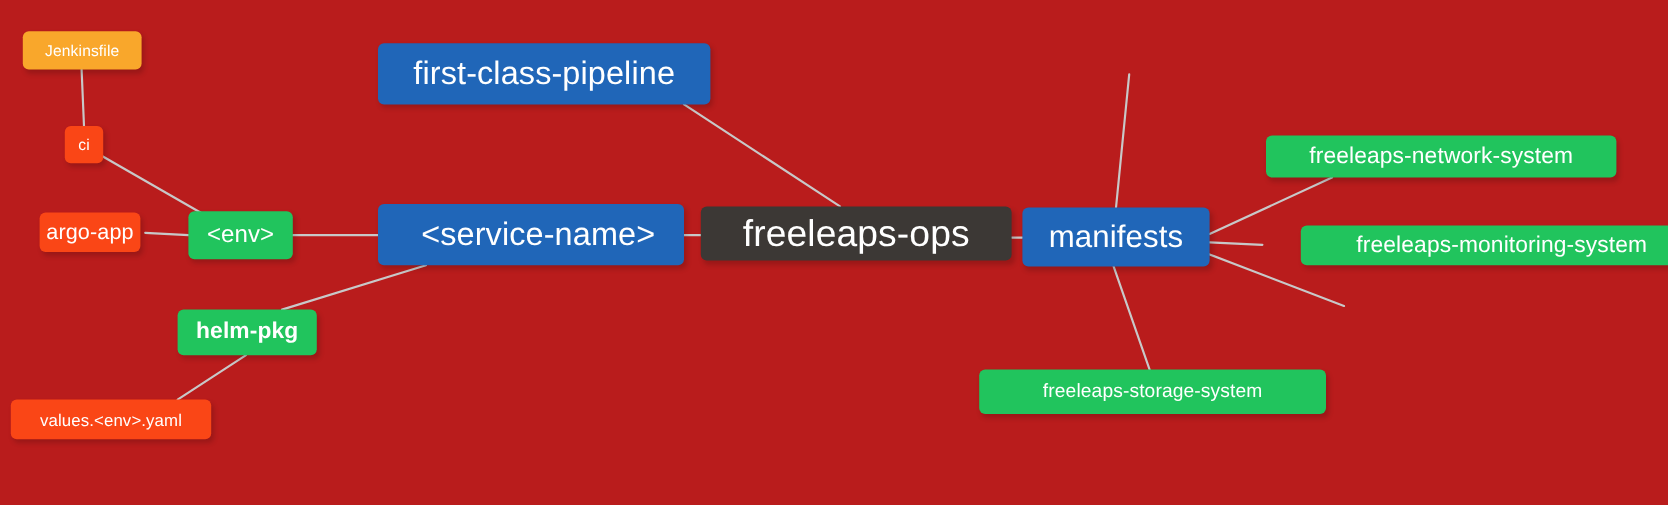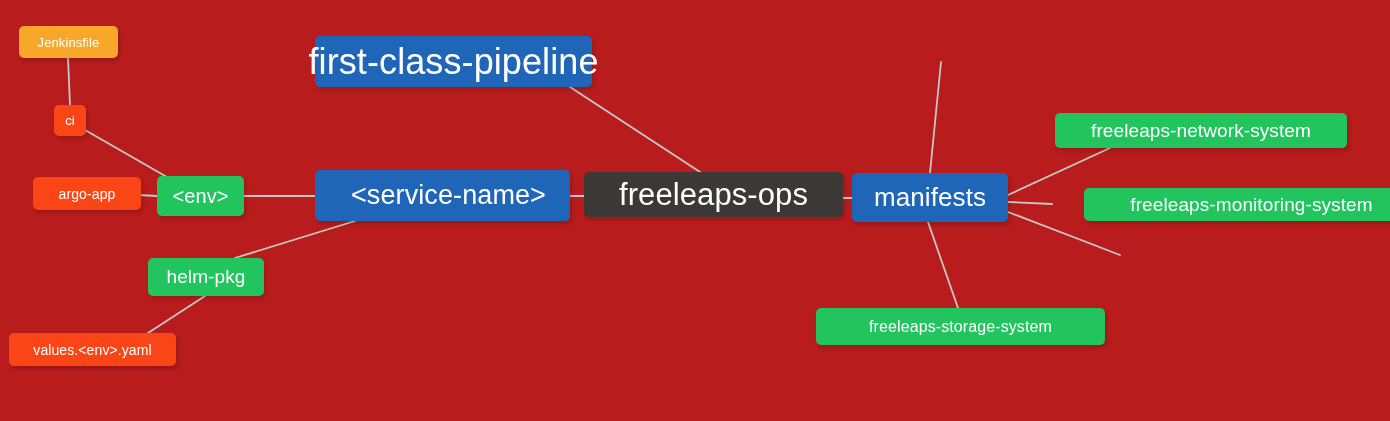--- a/index.html
+++ b/index.html
@@ -66,24 +66,24 @@
       <path d="M 570,196 L 584,196" class="edge"></path>
       <path d="M 843,198 L 852,198" class="edge"></path>
       <path d="M 930,173 L 941,62" class="edge"></path>
       <path d="M 1008,195 L 1110,148" class="edge"></path>
       <path d="M 1008,202 L 1052,204" class="edge"></path>
       <path d="M 1008,212 L 1120,255" class="edge"></path>
       <path d="M 928,222 L 958,308" class="edge"></path>
     </svg>
 <div class="node orange" style="left: 19px; top: 26px; width: 99px; height: 32px; font-size: 13px;">Jenkinsfile</div>
     <div class="node red" style="left: 54px; top: 105px; width: 32px; height: 31px; font-size: 13px;">ci</div>
-    <div class="node red" style="left: 33px; top: 177px; width: 108px; height: 33px; font-size: 14px;">argo-app</div>
+    <div class="node red" style="left: 33px; top: 177px; width: 84px; height: 33px; font-size: 18px;">argo-app</div>
     <div class="node green" style="left: 157px; top: 176px; width: 87px; height: 40px; font-size: 20px; text-align: right;">&lt;env&gt;</div>
     <div class="node red" style="left: 9px; top: 333px; width: 167px; height: 33px; font-size: 14px;">values.&lt;env&gt;.yaml</div>
-    <div class="node green" style="left: 148px; top: 258px; width: 116px; height: 38px; font-size: 19px;">helm-pkg</div>
-    <div class="node blue" style="left: 315px; top: 36px; width: 277px; height: 51px; font-size: 36px;">first-class-pipeline</div>
+    <div class="node green" style="left: 148px; top: 258px; width: 116px; height: 38px; font-size: 19px; font-weight: bold;">helm-pkg</div>
+    <div class="node blue" style="left: 315px; top: 36px; width: 277px; height: 51px; font-size: 27px;">first-class-pipeline</div>
     <div class="node blue" style="left: 315px; top: 170px; width: 255px; height: 51px; font-size: 27px; padding-left: 12px;">&lt;service-name&gt;</div>
     <div class="node root" style="left: 584px; top: 172px; width: 259px; height: 45px; font-size: 31px;">freeleaps-ops</div>
     <div class="node blue" style="left: 852px; top: 173px; width: 156px; height: 49px; font-size: 26px;">manifests</div>
     <div class="node green" style="left: 1055px; top: 113px; width: 292px; height: 35px; font-size: 19px;">freeleaps-network-system</div>
     <div class="node green" style="left: 1052px; top: 188px; width: 335px; height: 33px; font-size: 19px; margin-left: 32px;">freeleaps-monitoring-system</div>
     <div class="node green" style="left: 816px; top: 308px; width: 289px; height: 37px; font-size: 16px;">freeleaps-storage-system</div>
   </div>
 
 </body></html>

